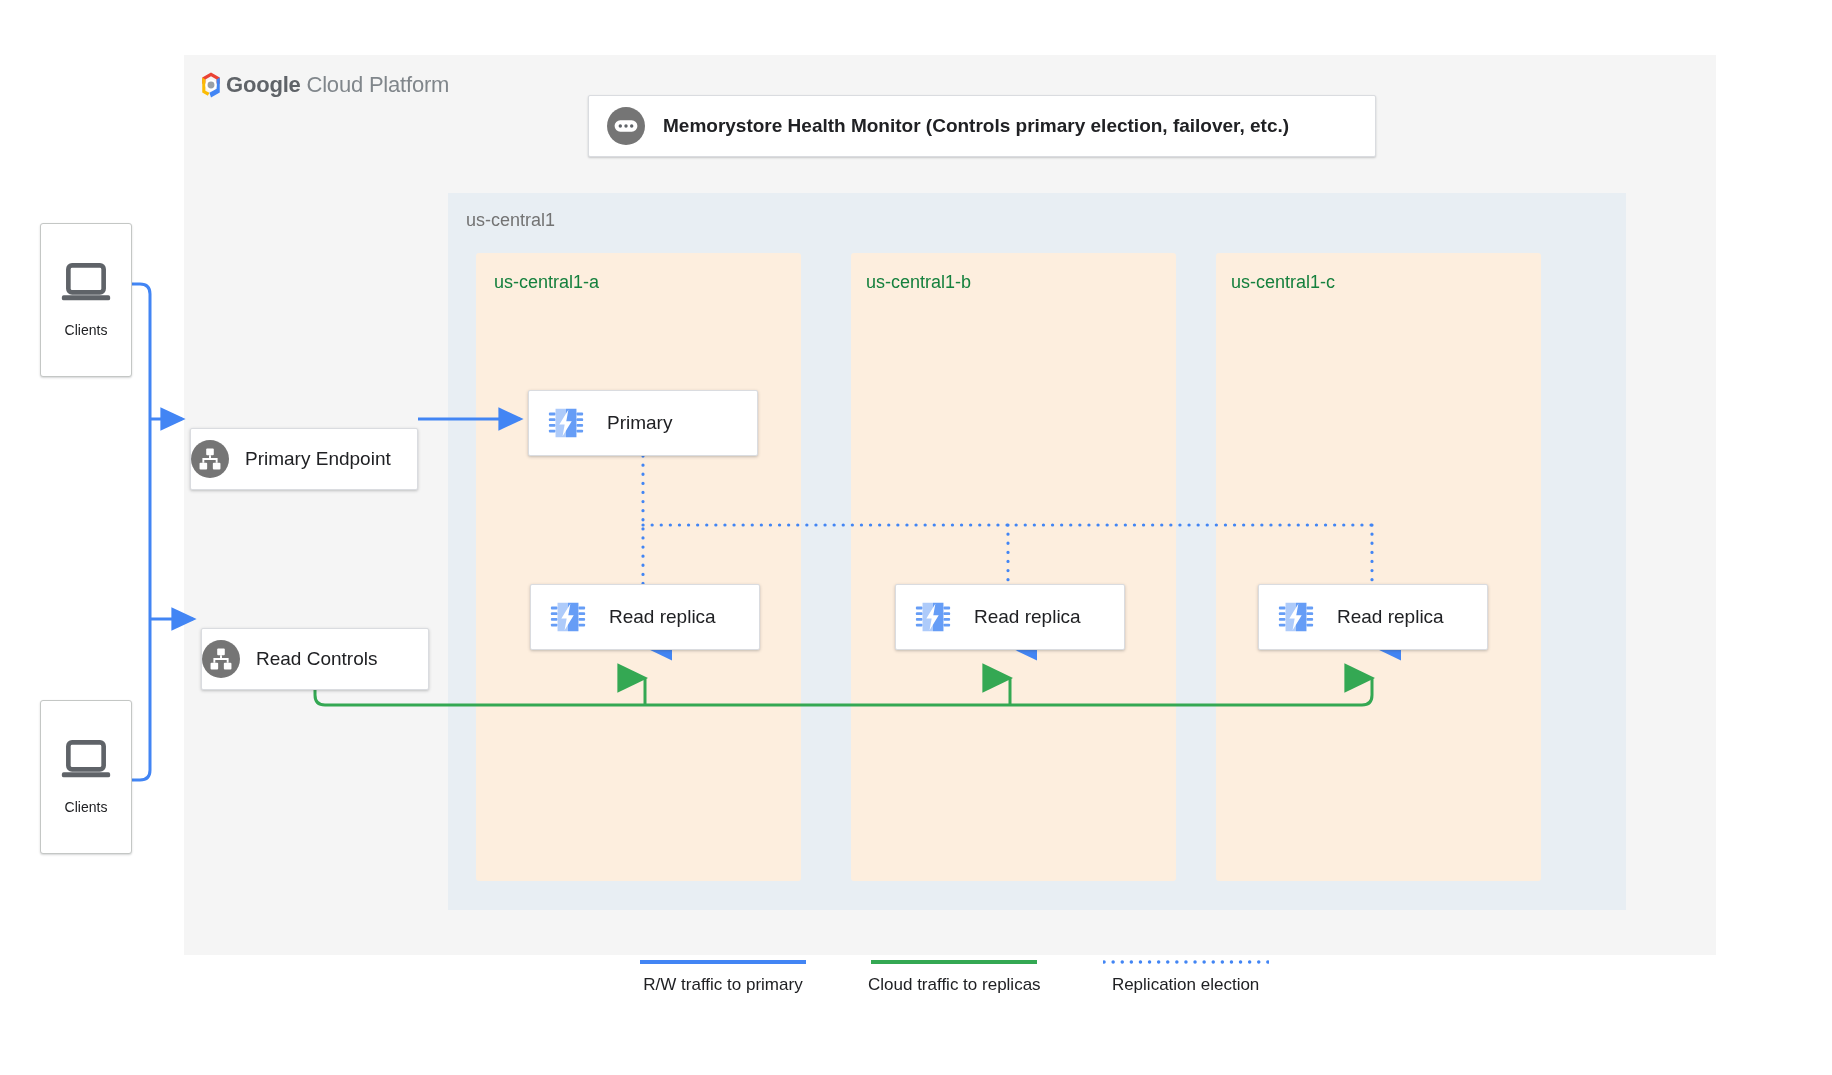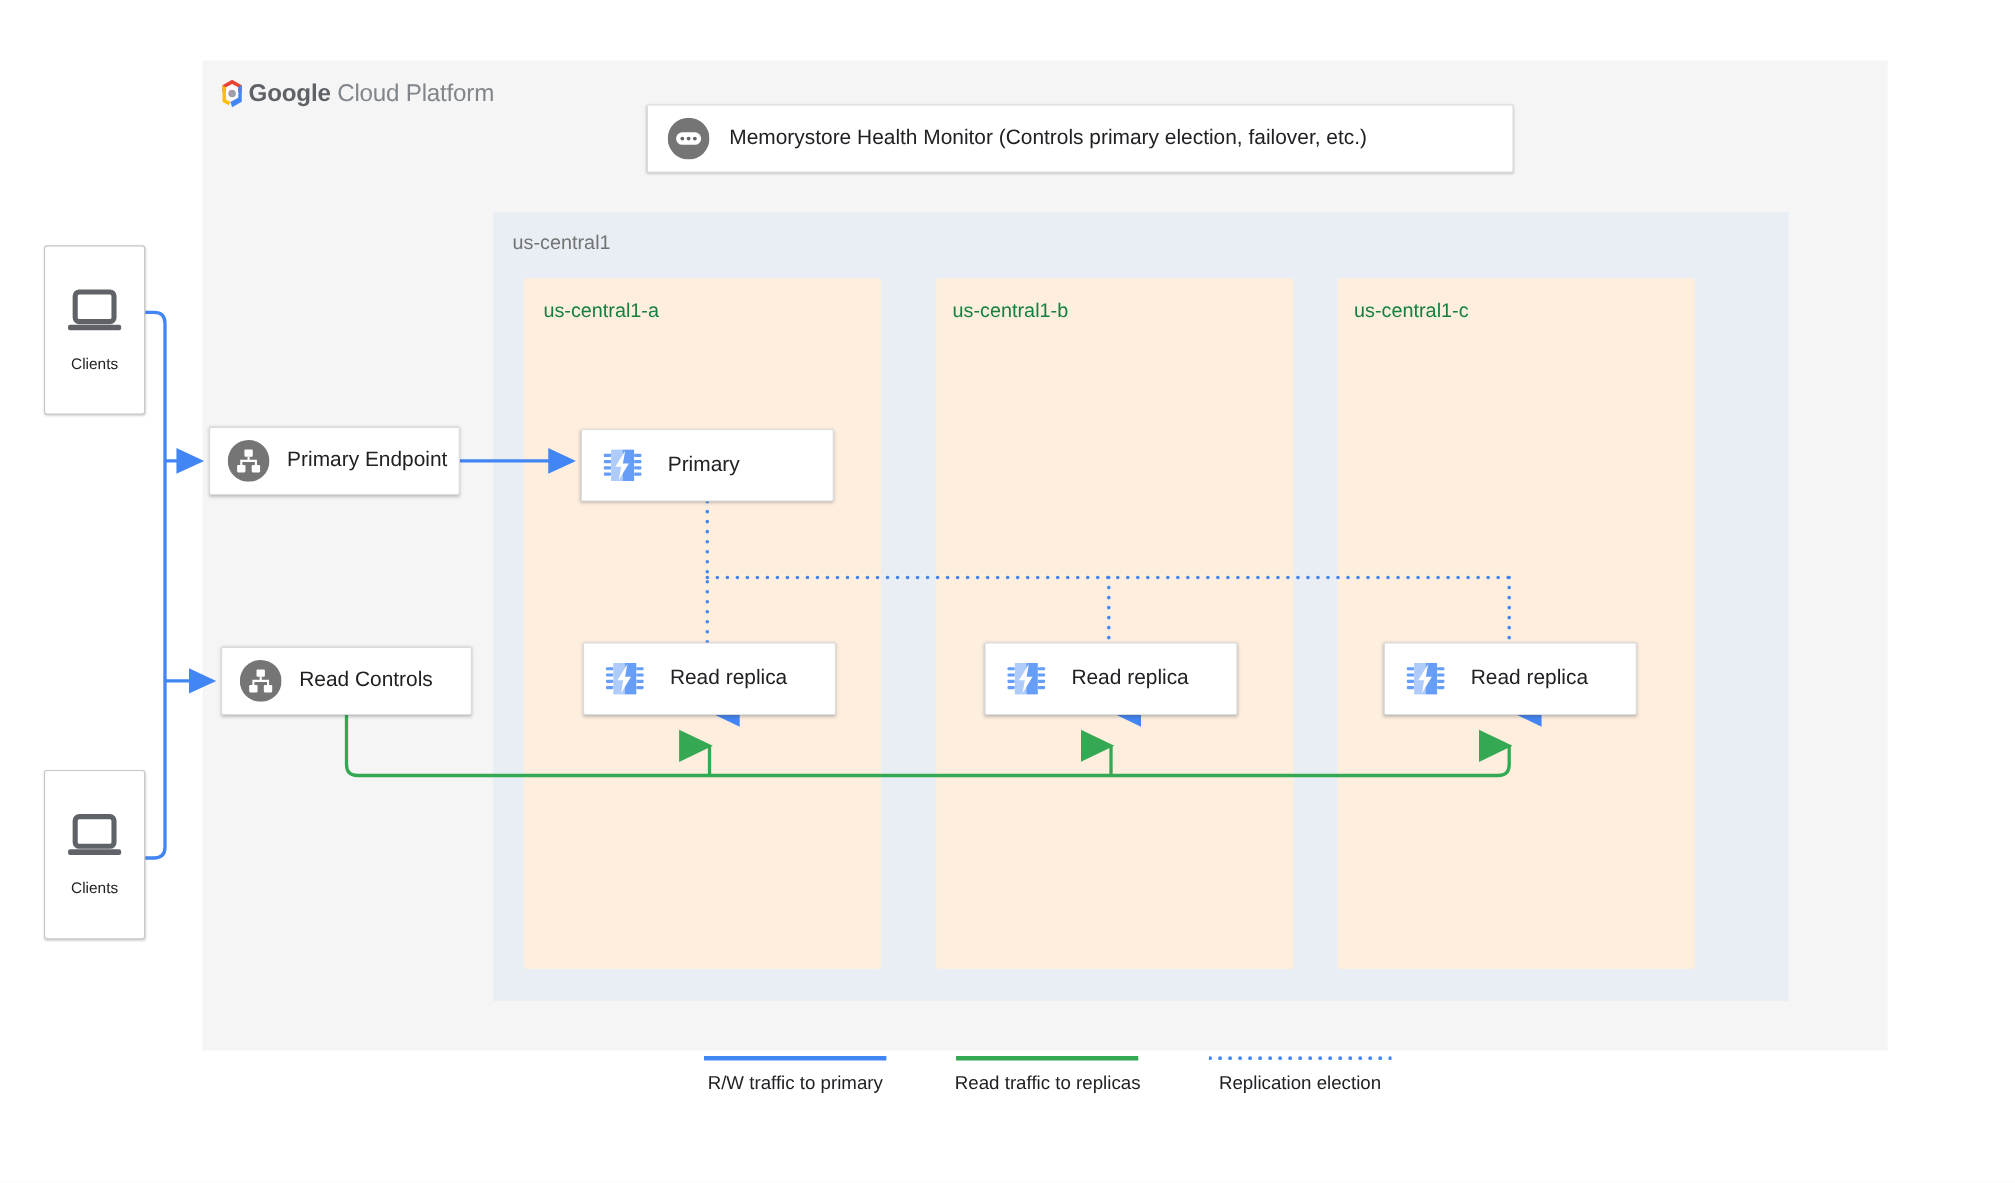--- a/index.html
+++ b/index.html
@@ -67,20 +67,21 @@
     align-items: center;
     padding-left: 18px;
     box-sizing: border-box;
   }
   .hm-icon { width: 38px; height: 38px; flex: 0 0 auto; }
   .hm-label {
     margin-left: 18px;
     font-size: 19px;
     color: #202124;
     white-space: nowrap;
+    font-weight: bold;
   }
 
   
   .region-box {
     position: absolute;
     left: 448px;
     top: 193px;
     width: 1178px;
     height: 717px;
     background: #e8eef3;
@@ -128,21 +129,22 @@
   }
   .card .card-label {
     font-size: 19px;
     color: #202124;
     white-space: nowrap;
   }
 
   
   .endpoint {
     height: 62px;
-    padding-left: 16px;
+    padding-left: 0;
+    margin-top: 40px;
   }
   .endpoint .ep-icon { width: 38px; height: 38px; flex: 0 0 auto; }
   .endpoint .card-label { margin-left: 16px; }
 
   .primary-endpoint { left: 190px; top: 388px; width: 228px; }
   .read-endpoint    { left: 201px; top: 588px; width: 228px; }
 
   
   .ms-node {
     height: 66px;
@@ -409,21 +411,21 @@
     <div class="legend-item">
       <svg class="legend-swatch" viewBox="0 0 166 14">
         <line x1="0" y1="7" x2="166" y2="7" stroke="#4285f4" stroke-width="4"></line>
       </svg>
       <div class="legend-text">R/W traffic to primary</div>
     </div>
     <div class="legend-item">
       <svg class="legend-swatch" viewBox="0 0 166 14">
         <line x1="0" y1="7" x2="166" y2="7" stroke="#34a853" stroke-width="4"></line>
       </svg>
-      <div class="legend-text">Read traffic to replicas</div>
+      <div class="legend-text">Cloud traffic to replicas</div>
     </div>
     <div class="legend-item">
       <svg class="legend-swatch" viewBox="0 0 166 14">
         <line x1="1" y1="7" x2="165" y2="7" stroke="#4285f4" stroke-width="3.4" stroke-linecap="round" stroke-dasharray="0.1 9"></line>
       </svg>
       <div class="legend-text">Replication election</div>
     </div>
   </div>
 
 </div>

